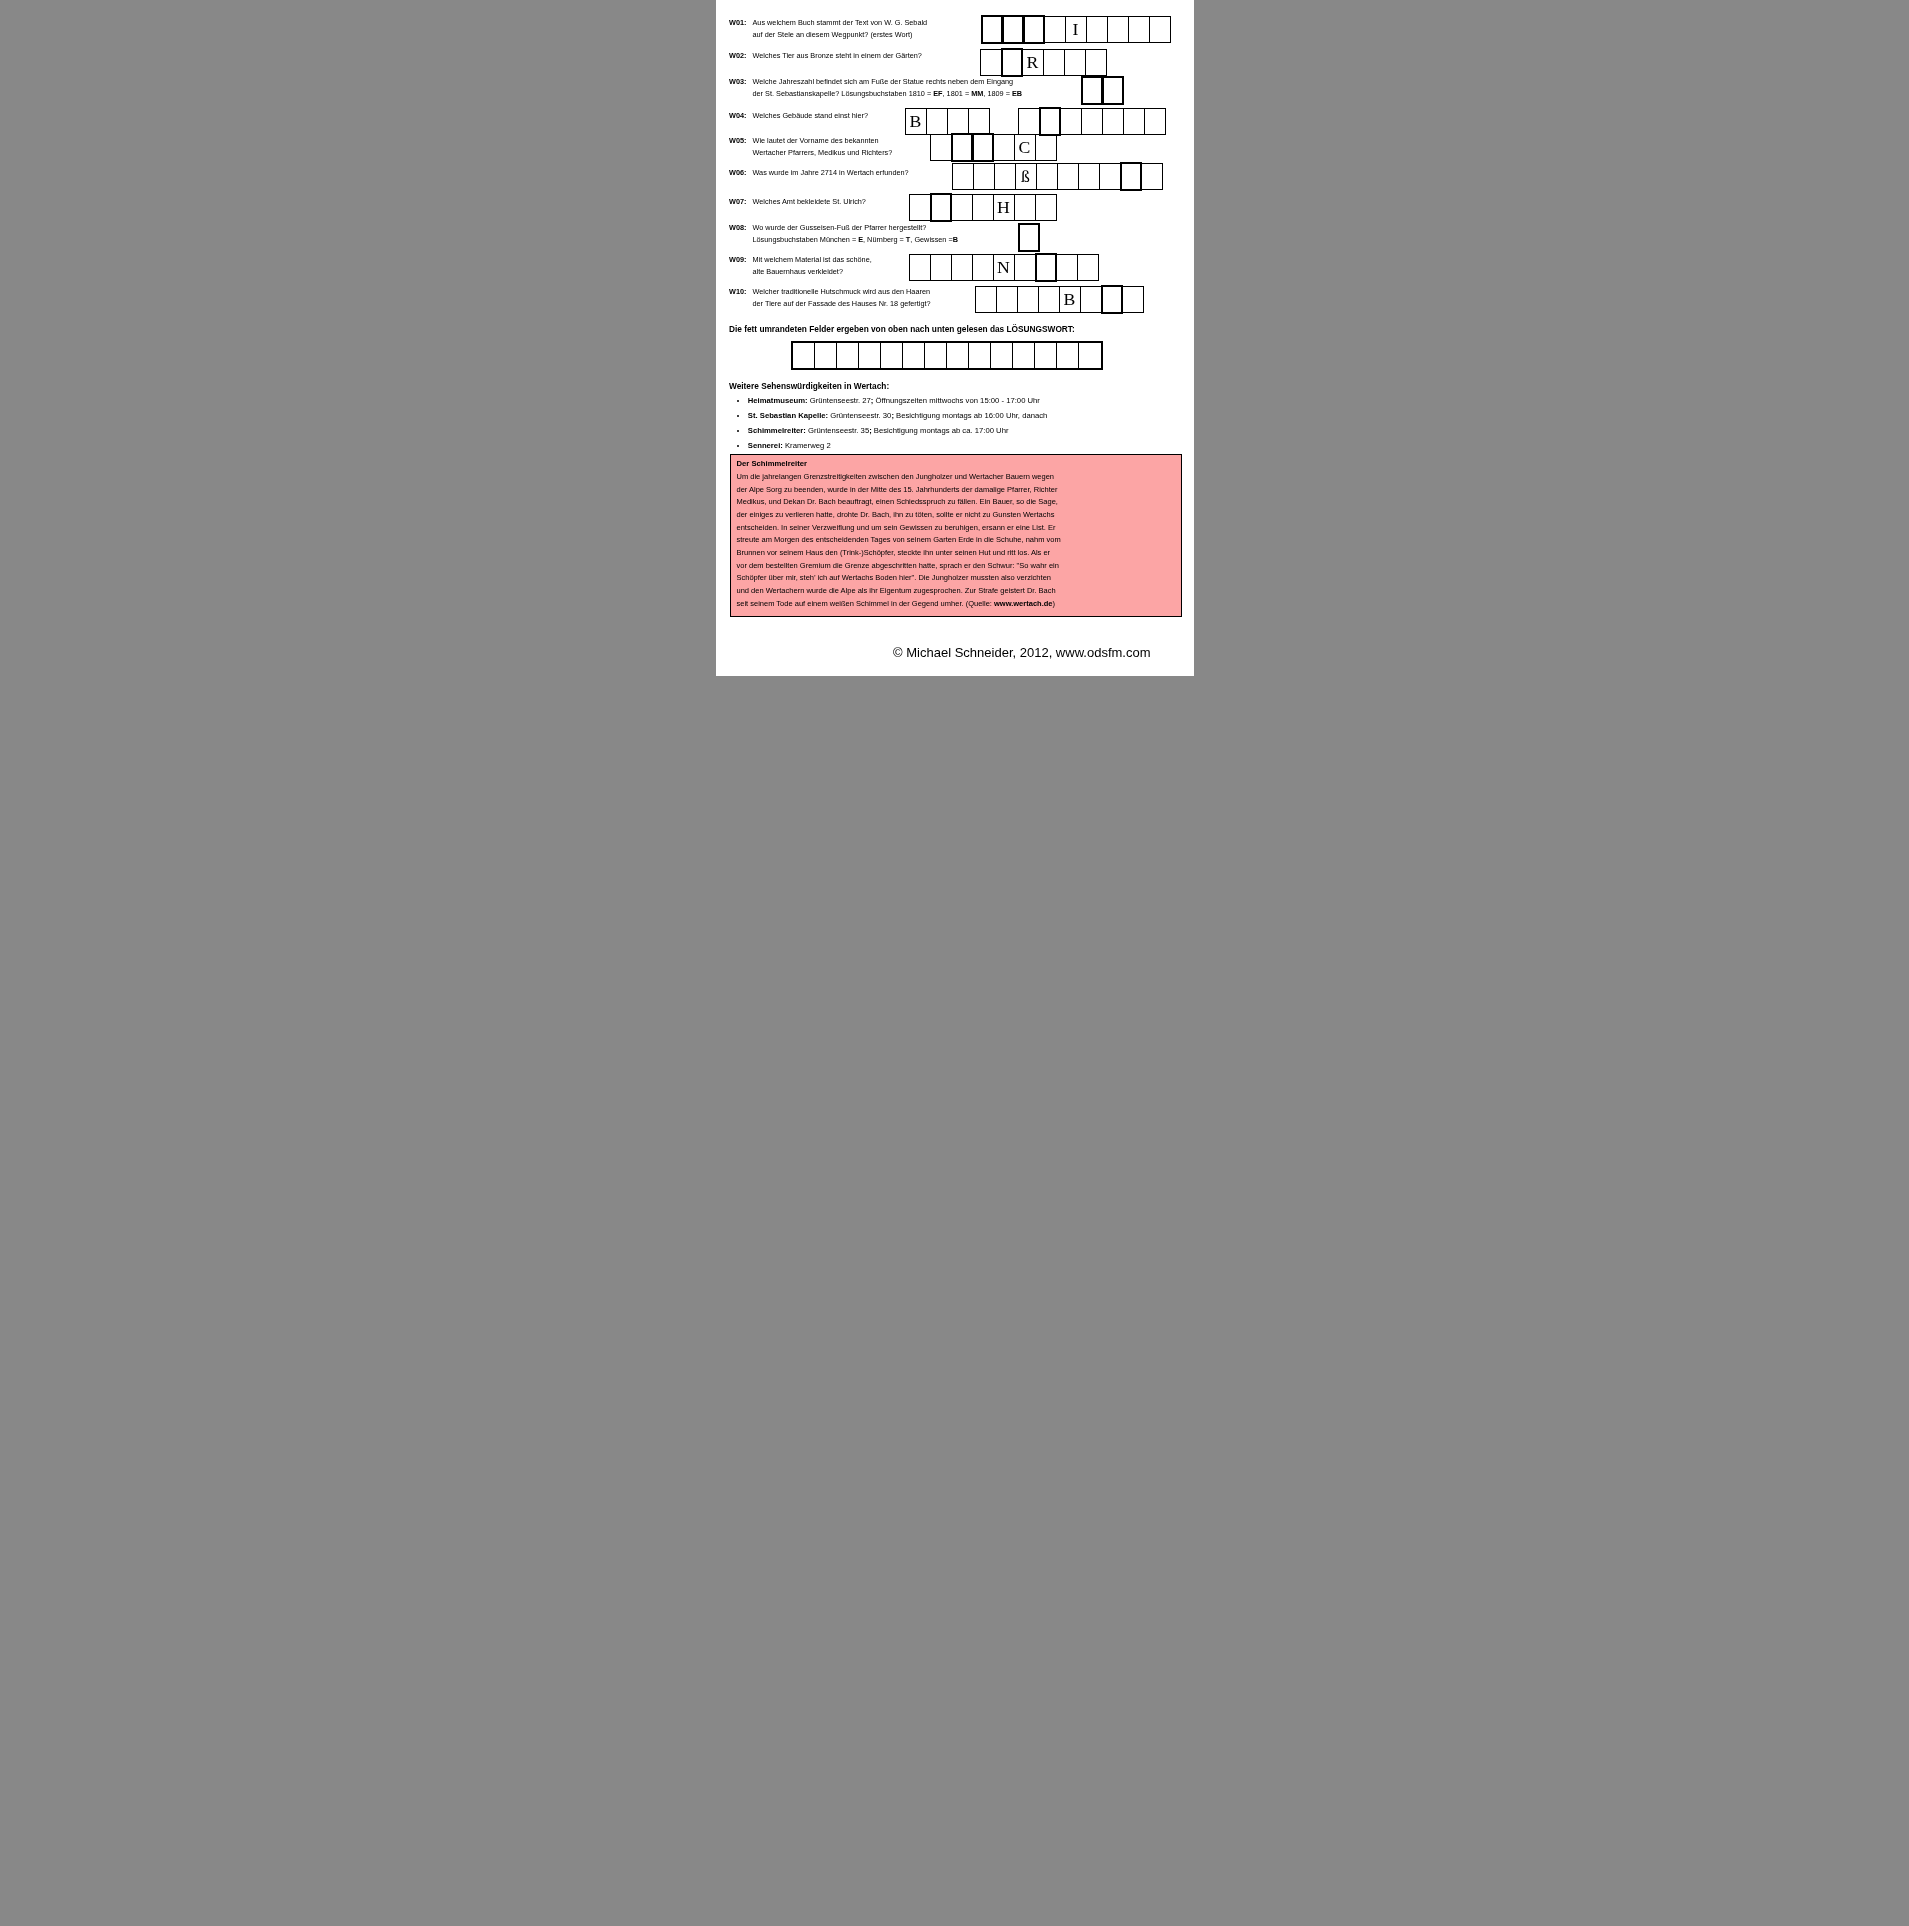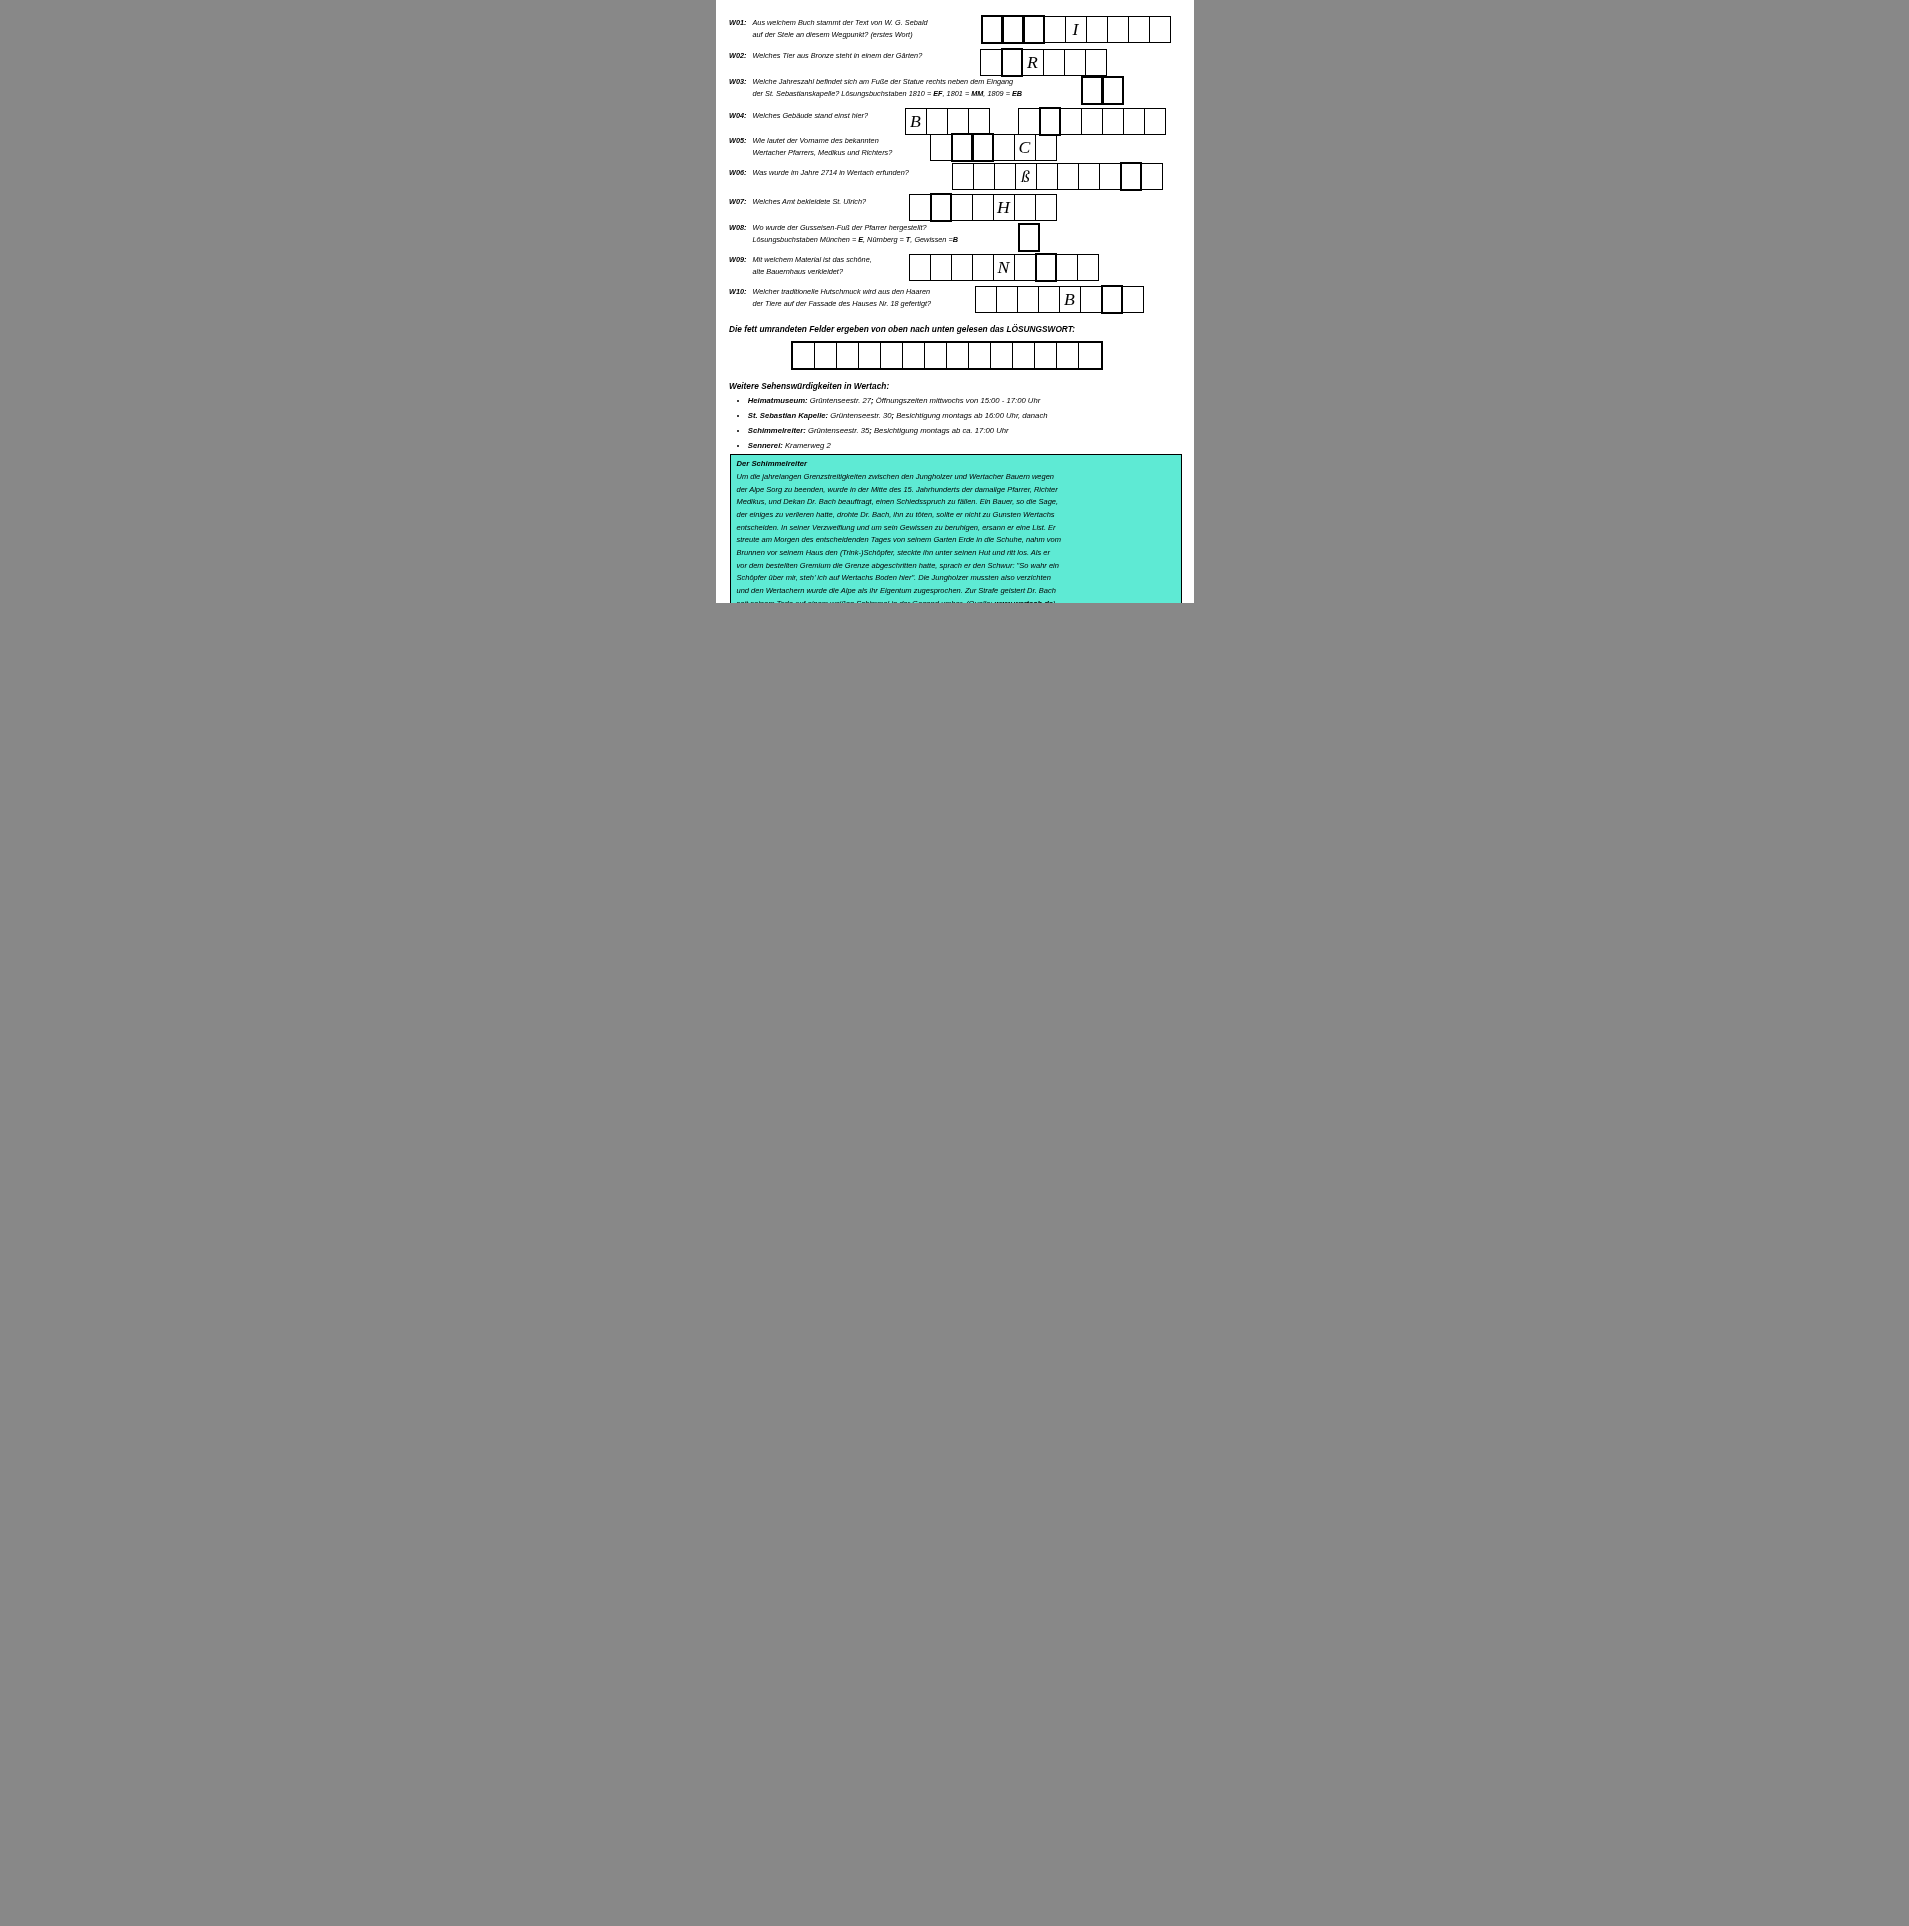--- a/index.html
+++ b/index.html
@@ -1,24 +1,23 @@
 <!DOCTYPE html>
 <html style="font-size:6.2px"><head>
 <meta charset="utf-8">
 <style>
   html,body{margin:0;padding:0;background:#888;}
   .page{
     position:relative;
-    width:478px;height:603px;
+    width:478px;height:676px;
     margin:0 auto;
     background:#ffffff;
     color:#000;
     font-family:"Liberation Sans",sans-serif;
     overflow:hidden;
-    font-style:italic;
   }
   
   .q{
     position:absolute;left:13.5px;
     padding-left:23.5px;
     font-size:7.3px;line-height:12px;
     width:378px;
     white-space:pre-line;
   }
   .q .qlabel{
@@ -80,21 +79,21 @@
     position:absolute;left:22.3px;top:393px;
     margin:0;padding:0 0 0 10px;
     font-size:7.7px;line-height:15px;
   }
   ul.sights li{margin:0;}
   ul.sights b{font-weight:bold;}
   .storybox{
     position:absolute;left:14.6px;top:454px;
     box-sizing:border-box;
     width:452px;height:163px;
-    background:#5eead4;
+    background:#fca5a5;
     border:1px solid #000;
     padding:3.1px 5.4px;
   }
   .storybox .story-title{
     font-size:7.7px;font-weight:bold;line-height:12.7px;
   }
   .storybox .story-text{
     font-size:7.5px;line-height:12.7px;
     white-space:pre-line;
   }

